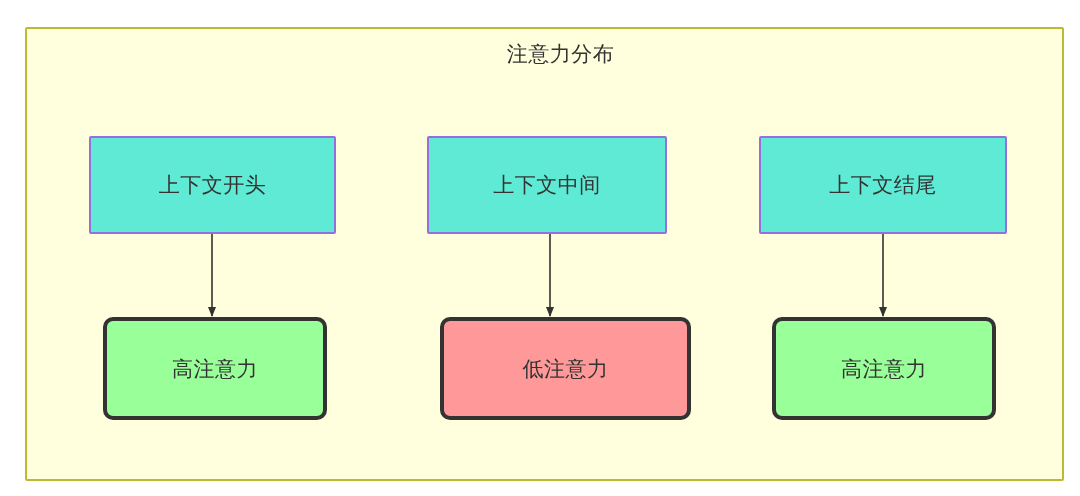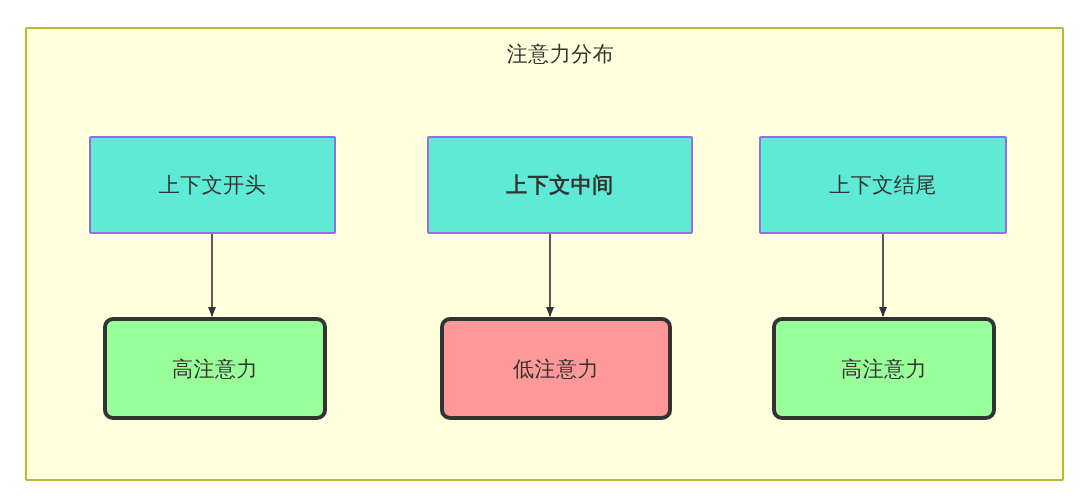--- a/index.html
+++ b/index.html
@@ -64,32 +64,32 @@
   
   .node-context {
     background: #5eead4;
     border: 2px solid #9370db;
     border-radius: 2px;
     top: 92px;
     height: 98px;
     margin-top: 44px;
   }
   .ctx-start  { left: 89px;  width: 247px; }
-  .ctx-middle { left: 427px; width: 266px; font-weight: bold; }
+  .ctx-middle { left: 427px; width: 240px; }
   .ctx-end    { left: 759px; width: 248px; }
 
   
   .node-attention {
     border: 4px solid #333333;
     border-radius: 10px;
     top: 317px;
     height: 103px;
   }
   .att-high-left  { left: 103px; width: 224px; background: #99ff99; }
-  .att-low        { left: 440px; width: 232px; background: #ff9999; }
+  .att-low        { left: 440px; width: 251px; background: #ff9999; }
   .att-high-right { left: 772px; width: 224px; background: #99ff99; }
 
   
   .edge-layer {
     position: absolute;
     left: 0;
     top: 0;
     width: 1080px;
     height: 496px;
     pointer-events: none;

